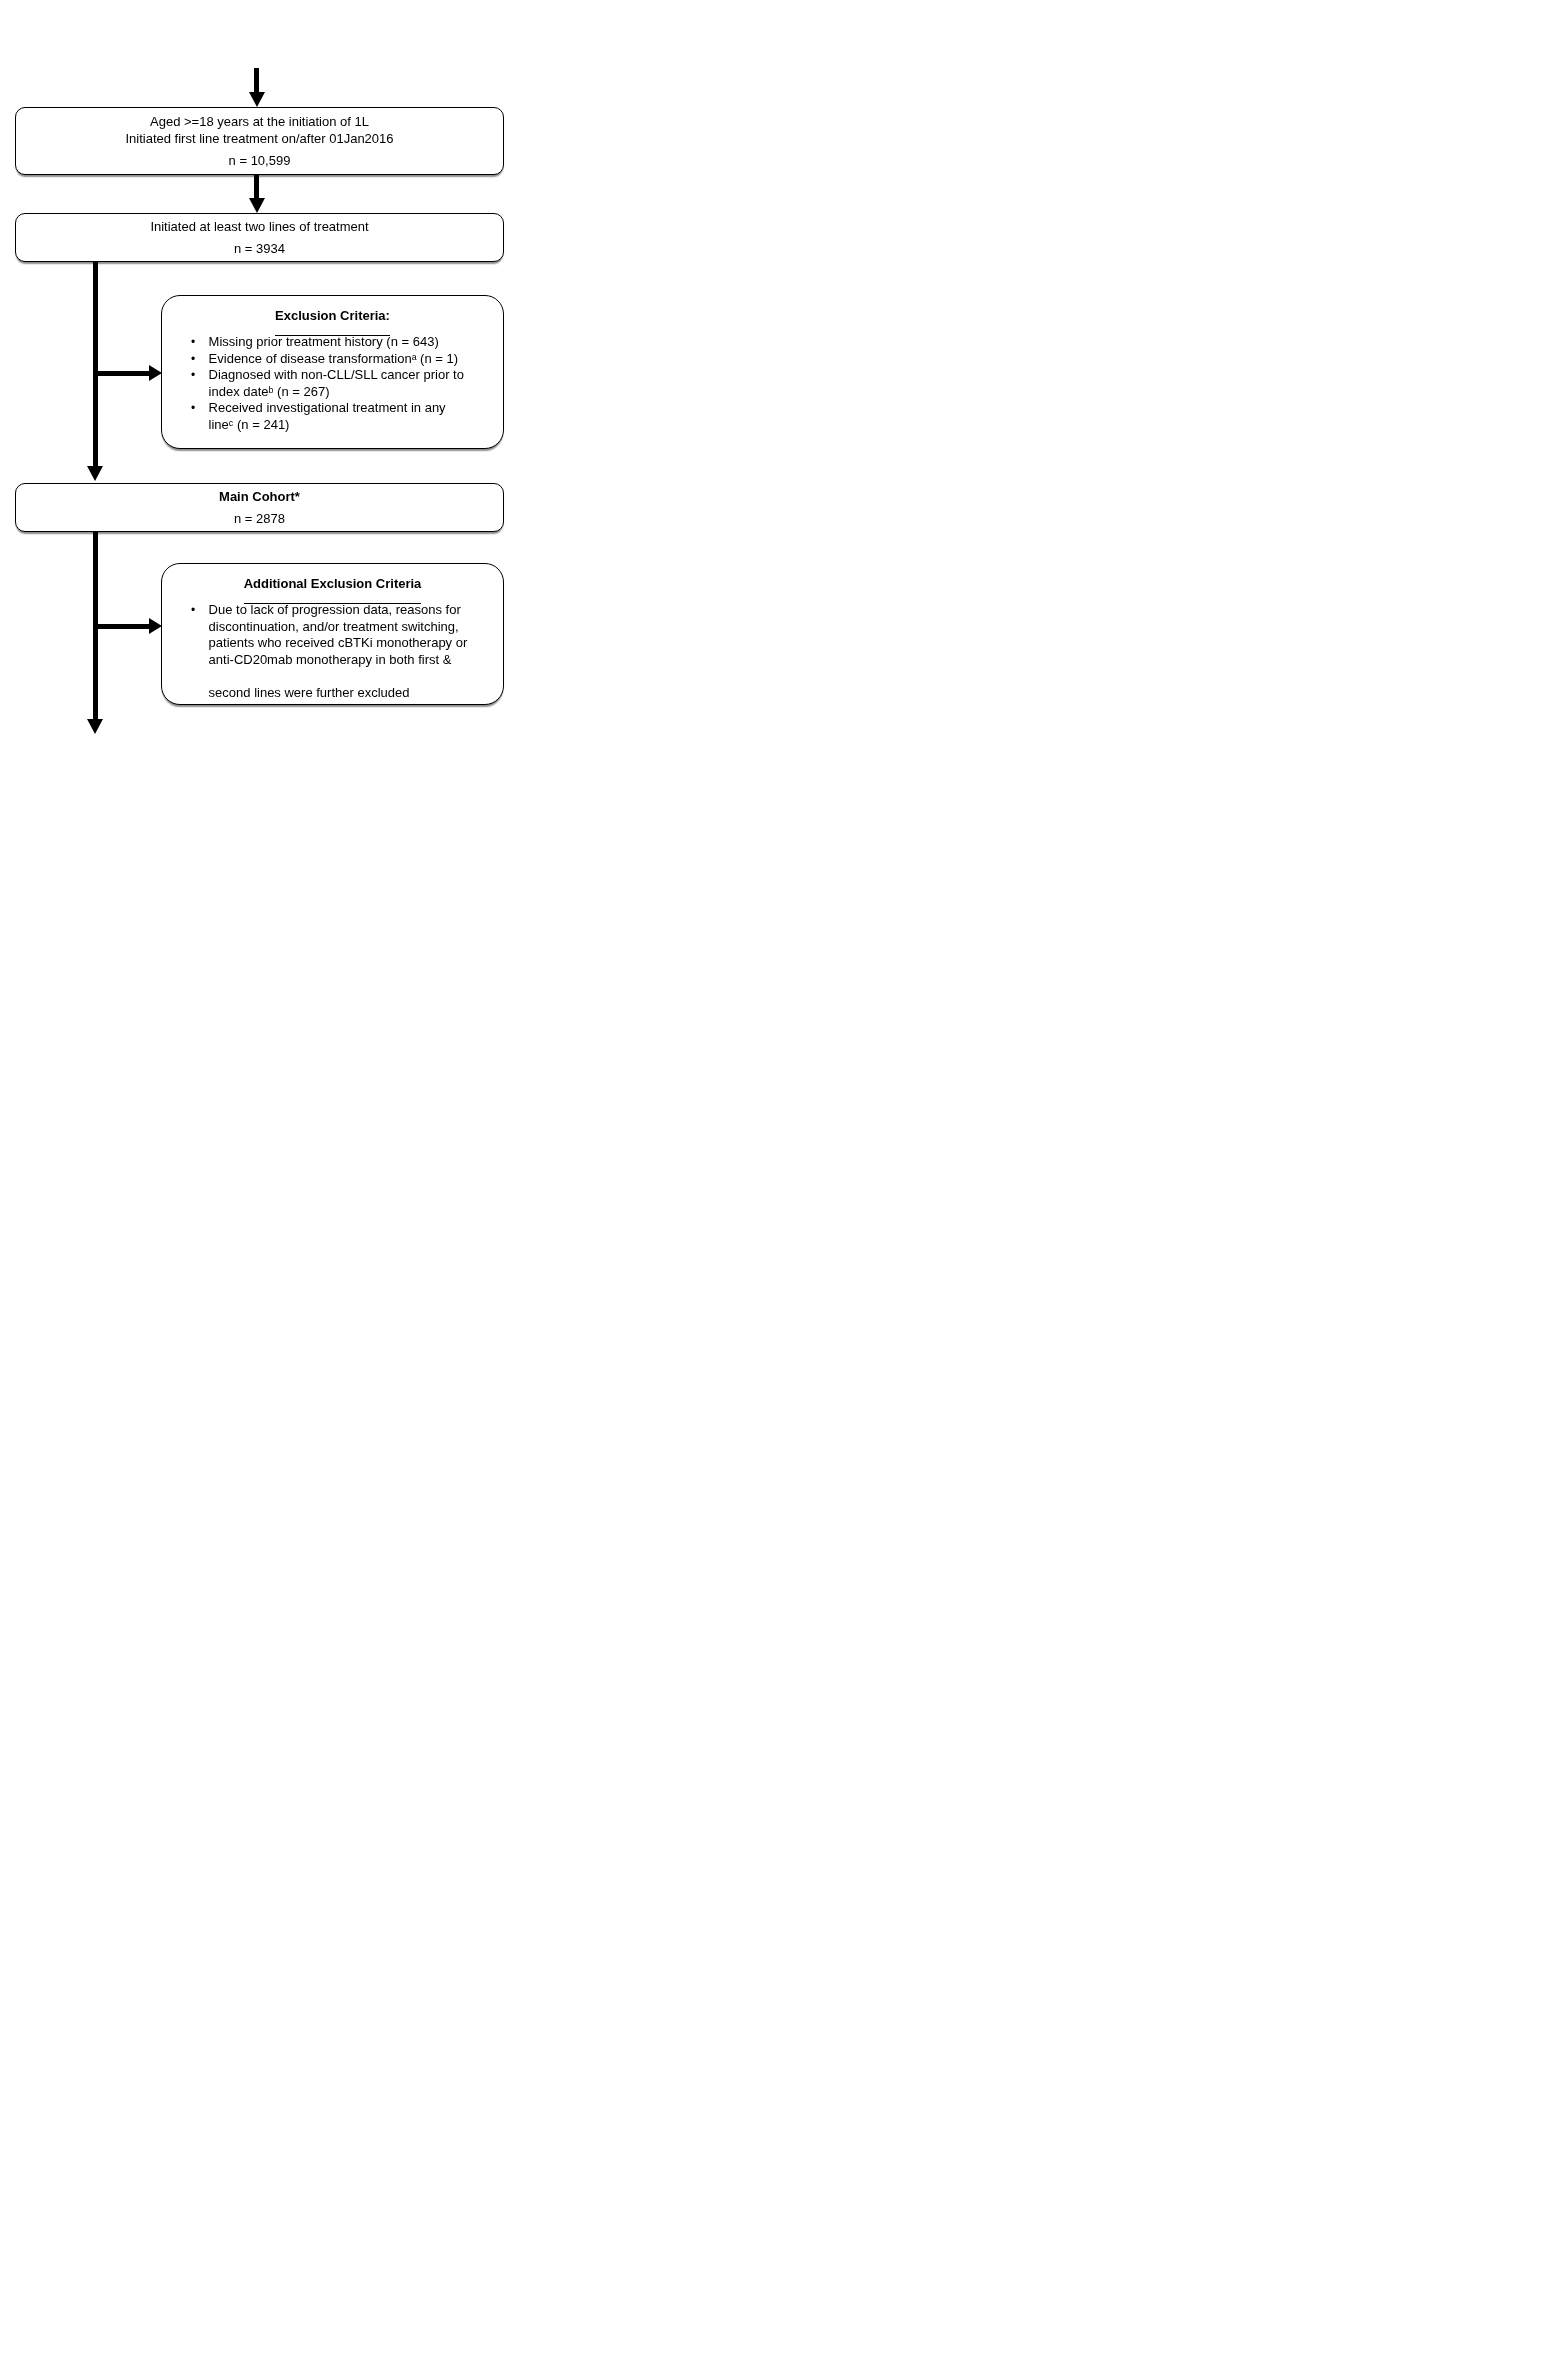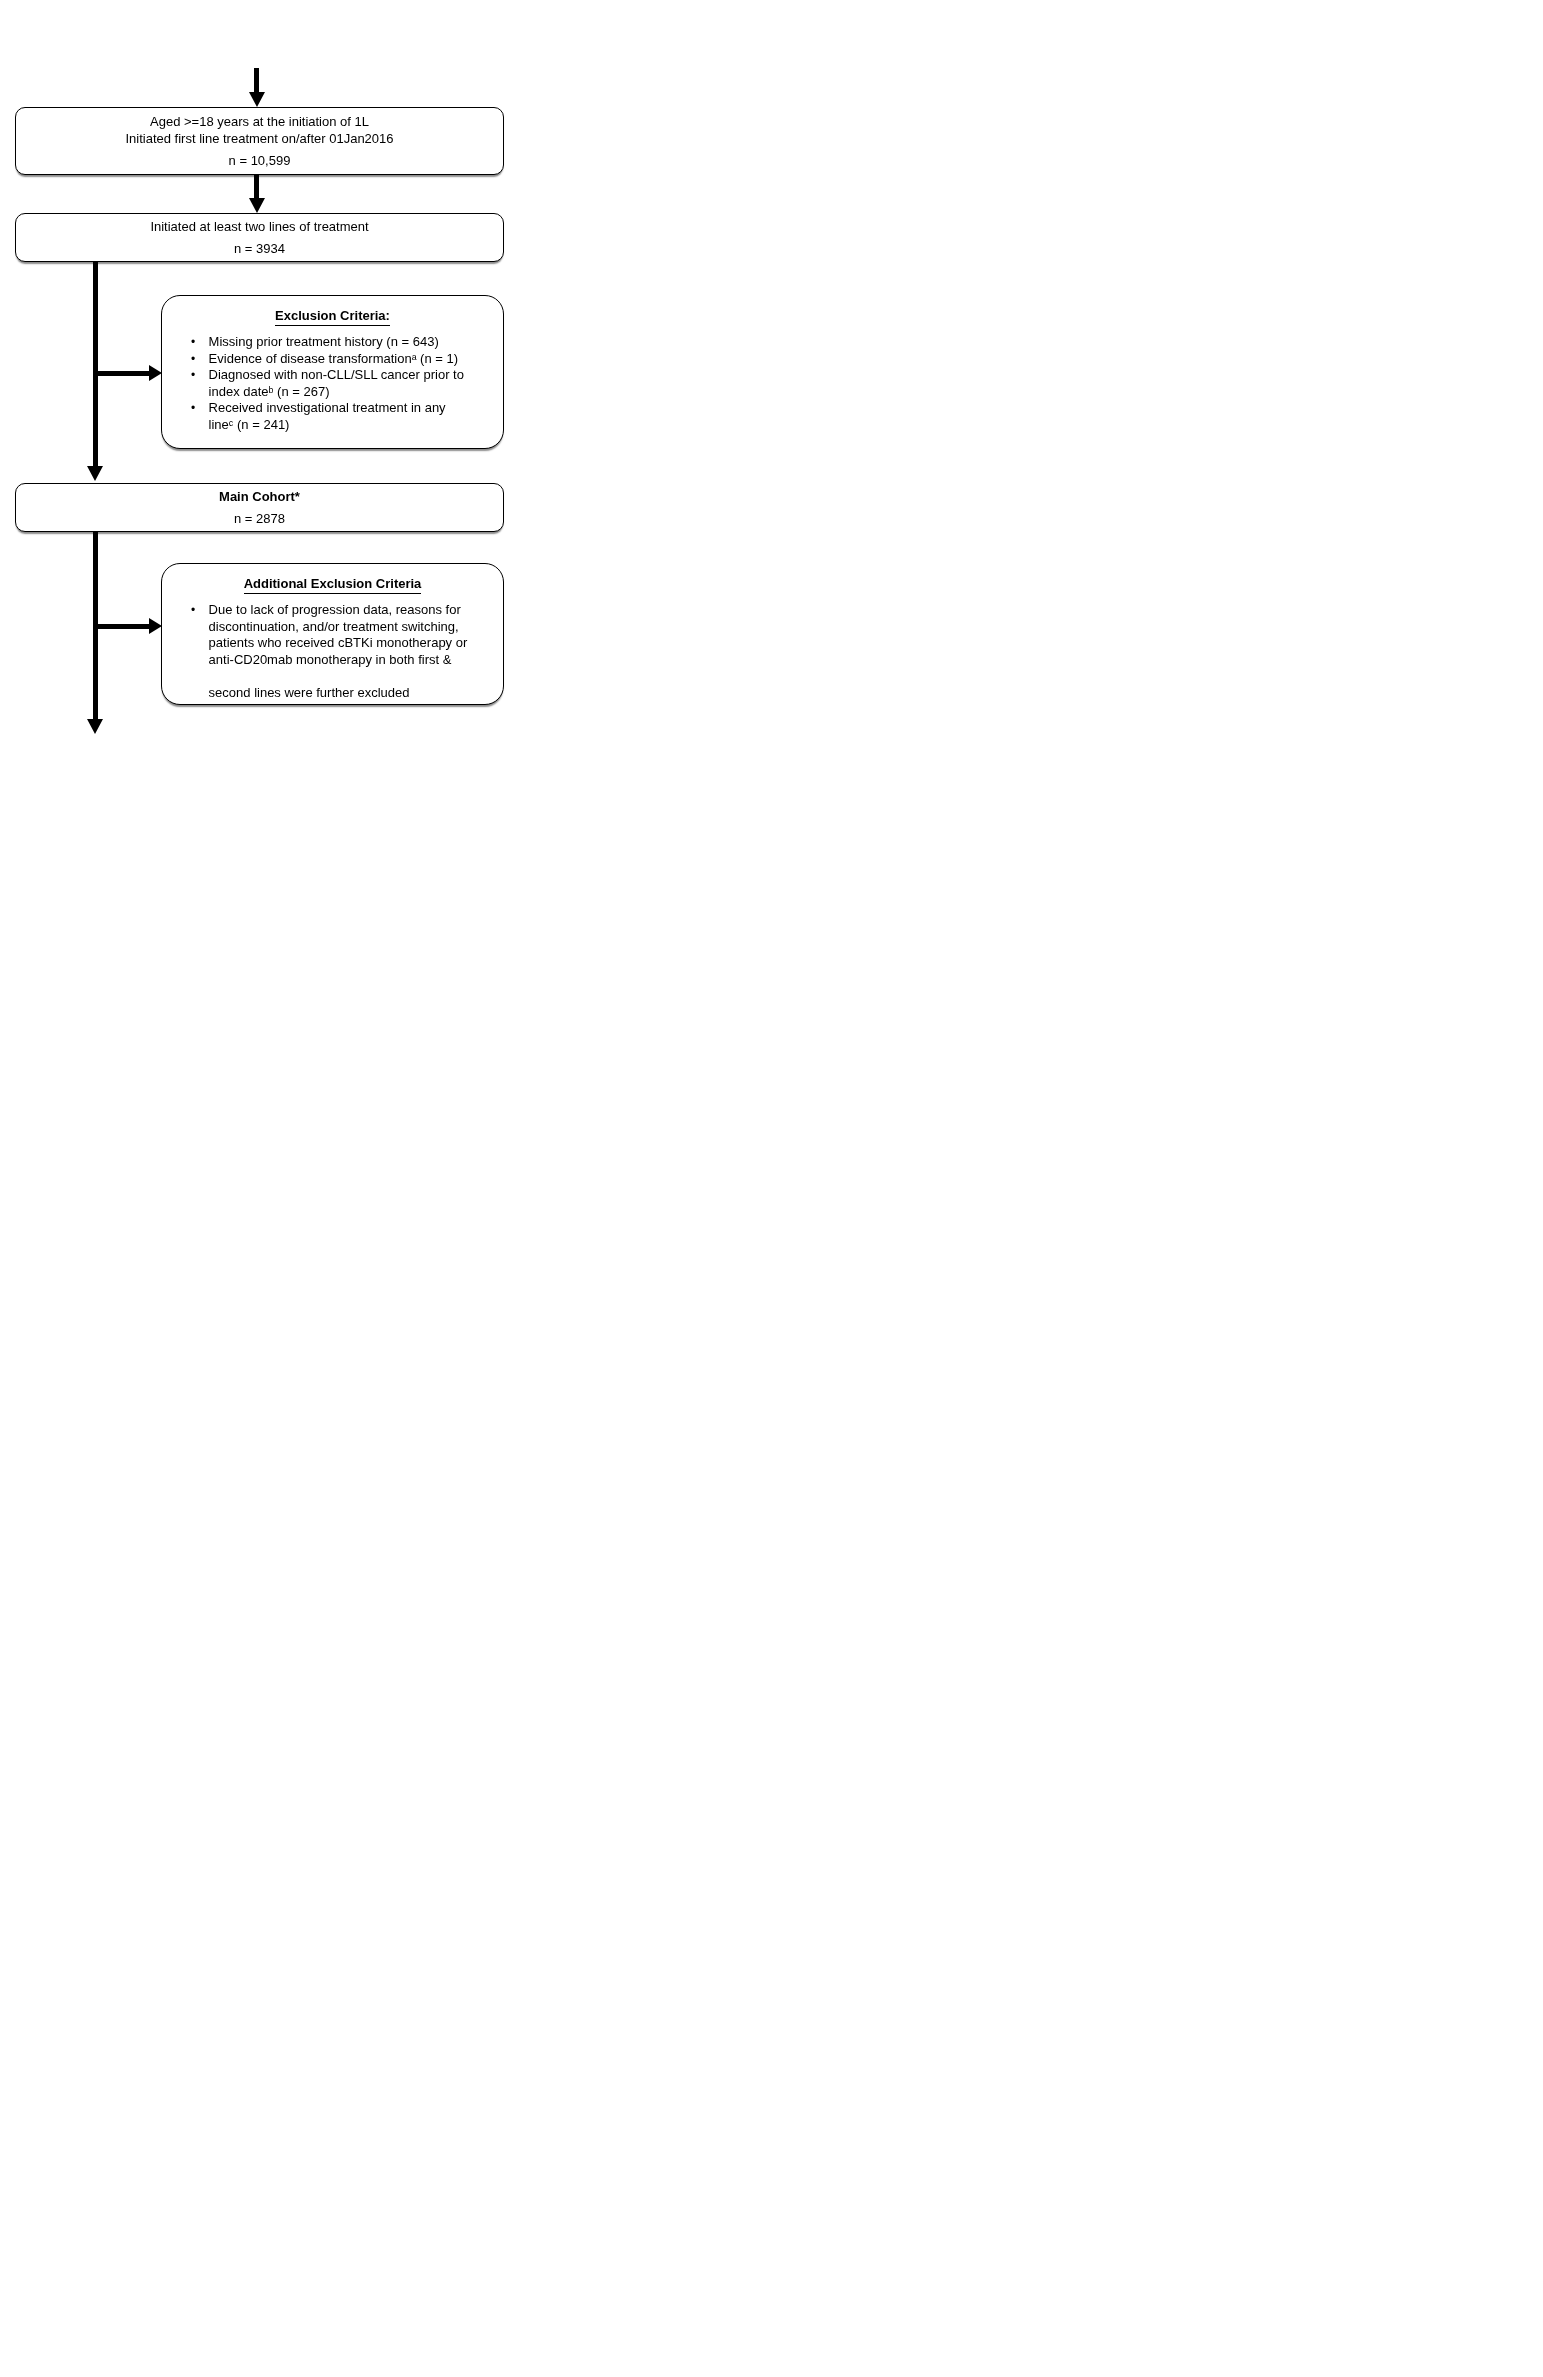--- a/index.html
+++ b/index.html
@@ -26,21 +26,21 @@
     border-radius:19px;
     padding:12px 13px 5px 13px;
   }
   .line{font-size:13px;line-height:17px;white-space:pre-line;}
   .bold{font-weight:bold;}
   .nline{margin-top:5px;}
   .side-title{text-align:center;margin-bottom:11px;}
   .side-title span{
     font-size:13px;font-weight:bold;
     border-bottom:1.8px solid #000;
-    padding-bottom:2px;
+    padding-bottom:12px;
   }
   .bullets{padding-left:16px;padding-right:2px;}
   .bullet-row{display:flex;align-items:flex-start;}
   .dot{width:17.6px;flex:none;font-size:12px;line-height:16.6px;}
   .btxt{flex:1;font-size:13px;line-height:16.6px;white-space:pre-line;}
   .vstem,.hstem{position:absolute;background:#000;}
   .head-down{
     position:absolute;width:0;height:0;
     border-left:8px solid transparent;
     border-right:8px solid transparent;

